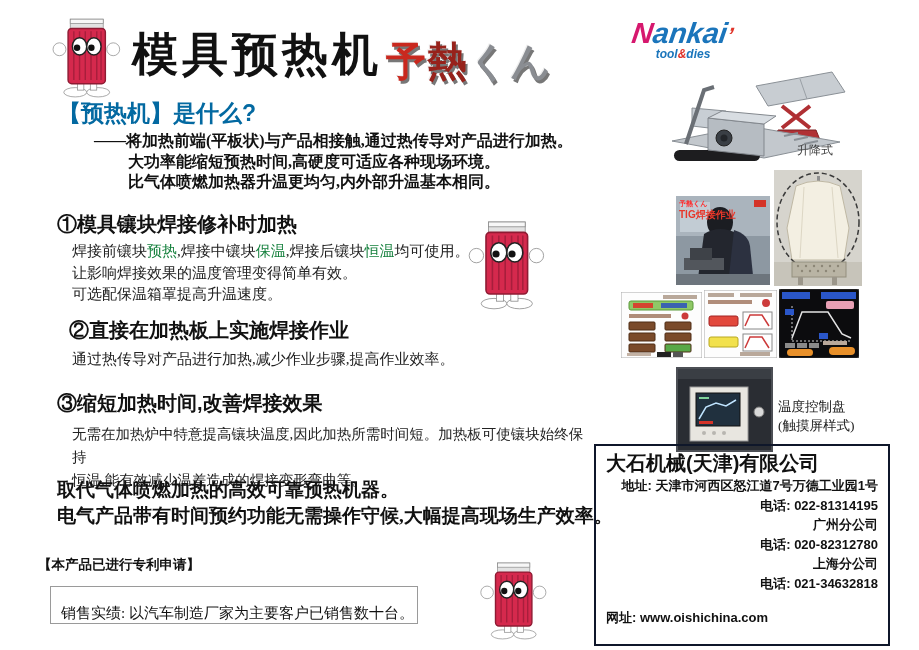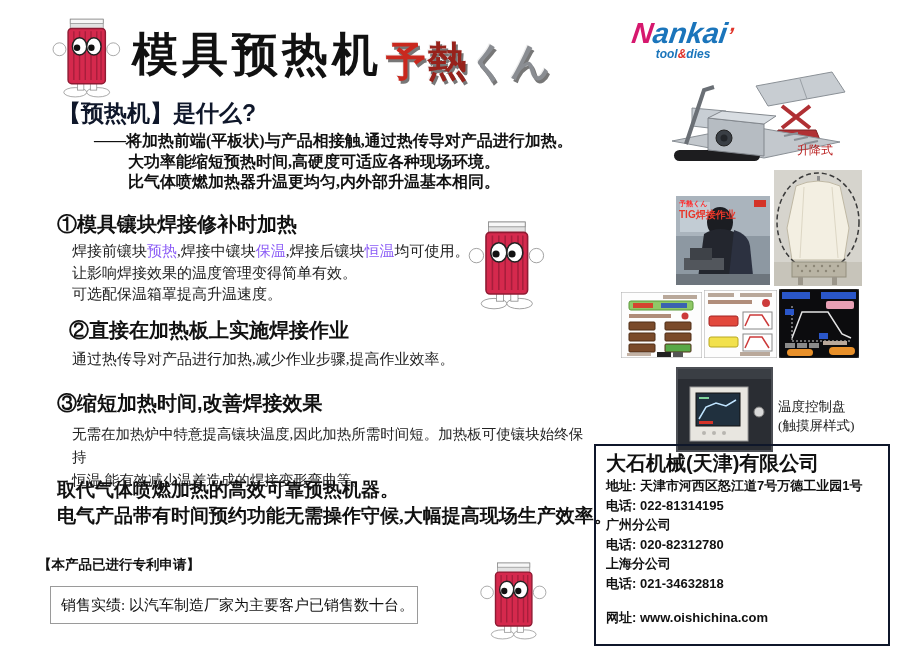--- a/index.html
+++ b/index.html
@@ -16,66 +16,66 @@
   .nankai{left:617px;top:20px;width:132px;text-align:center;
           font-family:"Liberation Sans",sans-serif;}
   .nankai .name{font-style:italic;font-weight:bold;font-size:29px;transform:skewX(-8deg);
                 display:inline-block;line-height:26px;}
   .nk-n{color:#d6186e;} .nk-rest{color:#1b75bb;}
   .nk-tick{color:#e0342a;font-size:22px;font-weight:bold;}
   .nankai .sub{font-weight:bold;font-size:12px;color:#1b75bb;font-style:italic;margin-top:-2px;}
   .nk-amp{color:#e0342a;}
 
   
-  .intro-heading{left:58px;top:98px;font-size:23px;font-weight:bold;color:#0f172a;
+  .intro-heading{left:58px;top:98px;font-size:23px;font-weight:bold;color:#0369a1;
                  font-family:"Liberation Sans",sans-serif;}
   .intro{left:63px;top:131px;font-size:16px;font-weight:bold;line-height:20.5px;width:540px;margin-left:31px;}
   .intro .ind{padding-left:34px;}
 
   
   .f-head{font-size:20px;font-weight:bold;font-family:"Liberation Sans",sans-serif;}
   .f1-head{left:57px;top:211px;} .f2-head{left:57px;top:317px;margin-left:12px;} .f3-head{left:57px;top:390px;}
   .f-body{font-size:15px;line-height:21.5px;color:#222;}
   .f1-body{left:72px;top:241px;width:420px;}
   .f2-body{left:72px;top:349px;width:420px;}
   .f3-body{left:72px;top:423px;width:520px;font-size:14.5px;line-height:23px;}
-  .blue-word{color:#8b5cf6;}
+  .blue-word{color:#15803d;}
 
   .conclusion{left:57px;top:477px;font-size:19px;font-weight:bold;line-height:26px;}
   .patent{left:38px;top:556px;font-size:13.5px;font-weight:bold;}
   .salesbox{left:50px;top:586px;width:368px;height:38px;border:1px solid #9a9a9a;
-            box-sizing:border-box;display:flex;align-items:center;}
+            box-sizing:border-box;display:flex;align-items:flex-end;}
   .salesbox div{padding-left:10px;font-size:15px;}
 
   
   .mascot1{left:50px;top:12px;width:72px;height:86px;}
   .mascot2{left:466px;top:214px;width:80px;height:96px;}
   .mascot3{left:478px;top:556px;width:70px;height:84px;}
   .mascot svg{width:100%;height:100%;}
 
   
   .machine{left:664px;top:66px;width:182px;height:106px;}
-  .machine-label{left:797px;top:142px;font-size:12px;color:#b91c1c;}
+  .machine-label{left:797px;top:142px;font-size:12px;color:#404040;}
   .photo-welding{left:676px;top:196px;width:94px;height:89px;}
   .weld-t1{position:absolute;left:3px;top:3px;font-size:7px;color:#ff2a2a;
            font-family:"Liberation Sans",sans-serif;font-weight:bold;}
   .weld-t2{position:absolute;left:3px;top:12px;font-size:10px;color:#e8372a;
            font-family:"Liberation Sans",sans-serif;font-weight:bold;}
   .photo-hood{left:774px;top:170px;width:88px;height:116px;}
   .panel1{left:621px;top:292px;width:81px;height:66px;}
   .panel2{left:704px;top:290px;width:73px;height:68px;}
   .panel3{left:779px;top:289px;width:80px;height:69px;}
   .ctrlbox{left:676px;top:367px;width:97px;height:85px;}
   .ctrl-label{left:778px;top:397px;font-size:13.5px;line-height:19px;color:#222;}
 
   
   .company{left:594px;top:444px;width:296px;height:202px;border:2px solid #0f172a;
            box-sizing:border-box;padding:5px 10px;font-family:"Liberation Sans",sans-serif;}
   .co-name{font-size:20px;font-weight:bold;line-height:25px;}
-  .co-line{font-size:13px;font-weight:bold;line-height:19.5px;}
+  .co-line{font-size:13px;font-weight:bold;line-height:19.5px;text-align:right;}
   .co-web{font-size:13px;font-weight:bold;margin-top:16px;}
 </style>
 </head>
 <body>
 
 <div class="page">
 
   <div class="abs mascot mascot1">
   <svg viewBox="0 0 100 120" xmlns="http://www.w3.org/2000/svg">
     <ellipse cx="35" cy="112" rx="16" ry="6.5" fill="#fff" stroke="#8a8a8a"></ellipse>

